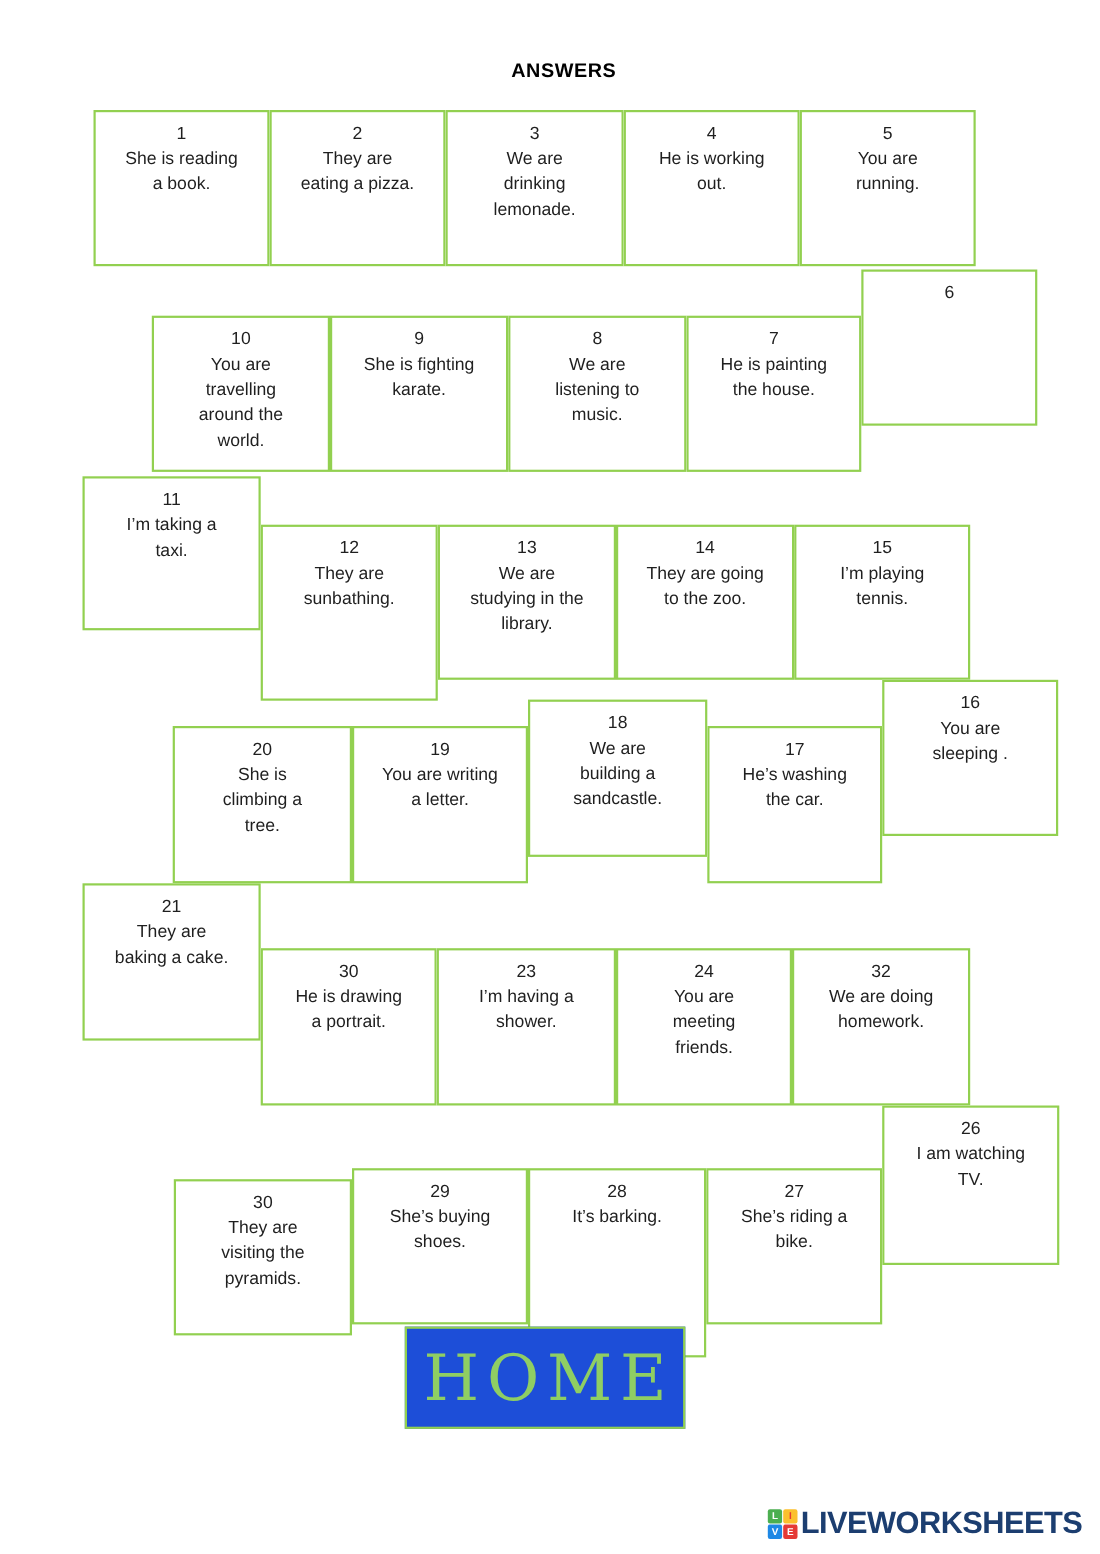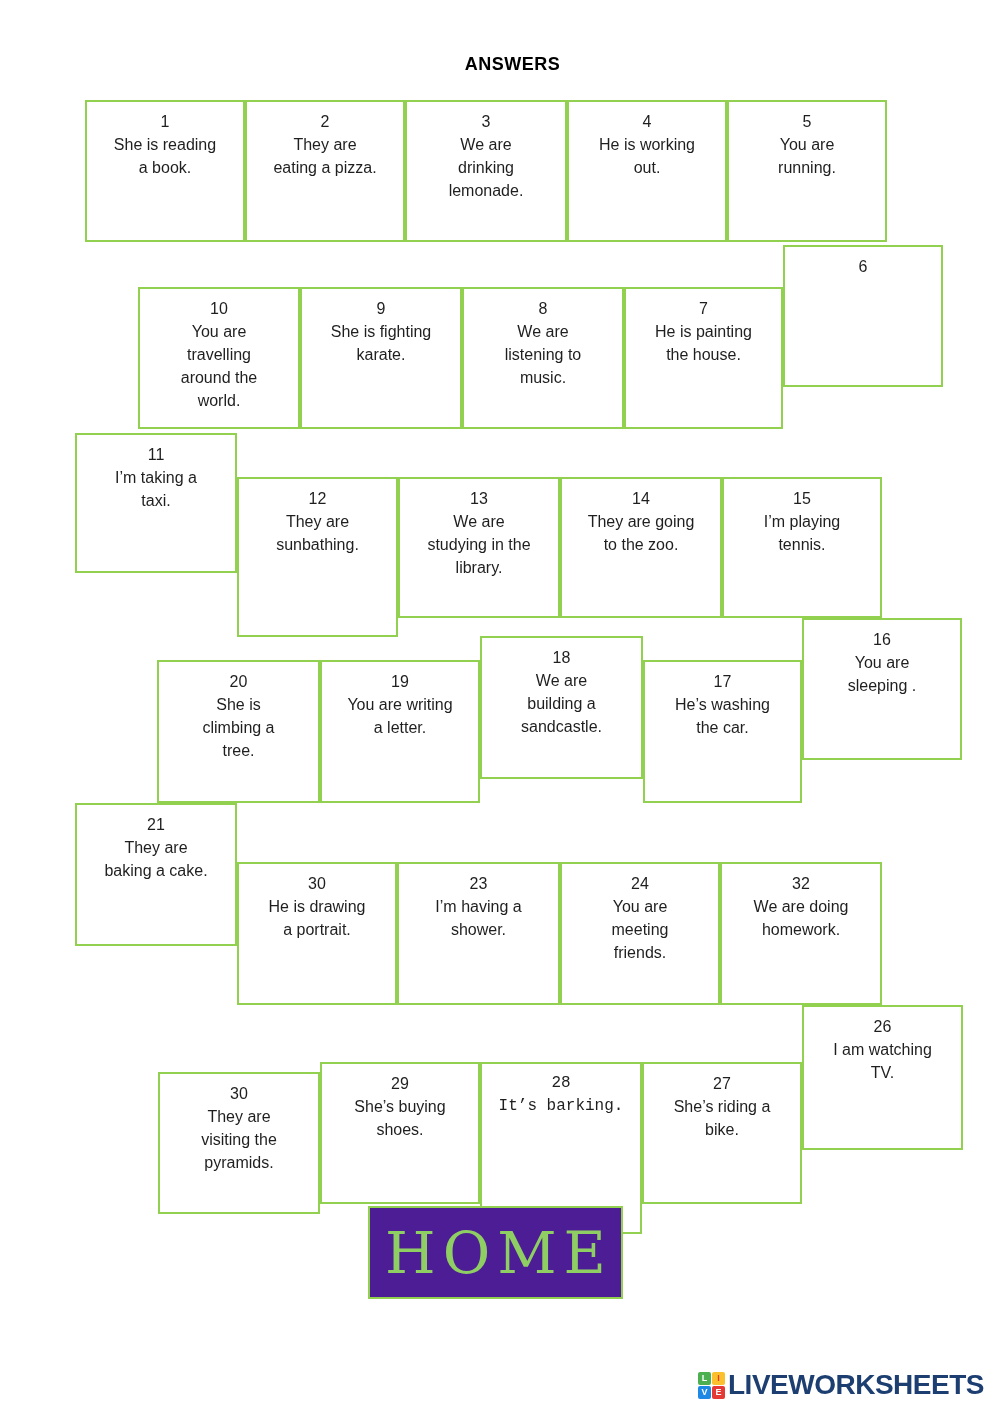--- a/index.html
+++ b/index.html
@@ -23,21 +23,21 @@
   .board{position:absolute;left:0;top:0;width:1000px;height:1413px;}
   .cell{
     position:absolute;background:#fff;border:2px solid var(--green);
     text-align:center;padding:8px 6px 0 6px;color:var(--ink);
     font-size:16px;line-height:23px;
   }
   .cell-num{font-size:16px;line-height:23px;}
   .cell-text{white-space:pre-line;}
   .home{
     position:absolute;left:368px;top:1206px;width:255px;height:93px;
-    border:2px solid var(--green);background:#4c1d95;
+    border:2px solid var(--green);background:#1d4ed8;
     display:flex;align-items:center;justify-content:center;
   }
   .home-label{
     font-family:"DejaVu Serif","Liberation Serif",serif;
     font-size:58px;line-height:1;color:var(--home-green);
     letter-spacing:7px;padding-left:7px;font-weight:400;
   }
   .footer-brand{
     position:absolute;left:698px;top:1369px;height:32px;
     display:flex;align-items:center;gap:3px;text-decoration:none;cursor:pointer;
@@ -198,21 +198,21 @@
       <div class="cell" style="left: 802px; top: 1005px; width: 161px; height: 145px;">
     <div class="cell-num">26</div>
     <div class="cell-text">I am watching
 TV.</div>
   </div>
       <div class="cell" style="left: 642px; top: 1062px; width: 160px; height: 142px;">
     <div class="cell-num">27</div>
     <div class="cell-text">She’s riding a
 bike.</div>
   </div>
-      <div class="cell" style="left: 480px; top: 1062px; width: 162px; height: 172px; font-family: Liberation Mono, monospace;">
+      <div class="cell" style="left: 480px; top: 1062px; width: 162px; height: 172px;">
     <div class="cell-num">28</div>
     <div class="cell-text">It’s barking.</div>
   </div>
       <div class="cell" style="left: 320px; top: 1062px; width: 160px; height: 142px;">
     <div class="cell-num">29</div>
     <div class="cell-text">She’s buying
 shoes.</div>
   </div>
       <div class="cell" style="left: 158px; top: 1062px; width: 162px; height: 142px; margin-top: 10px;">
     <div class="cell-num">30</div>

